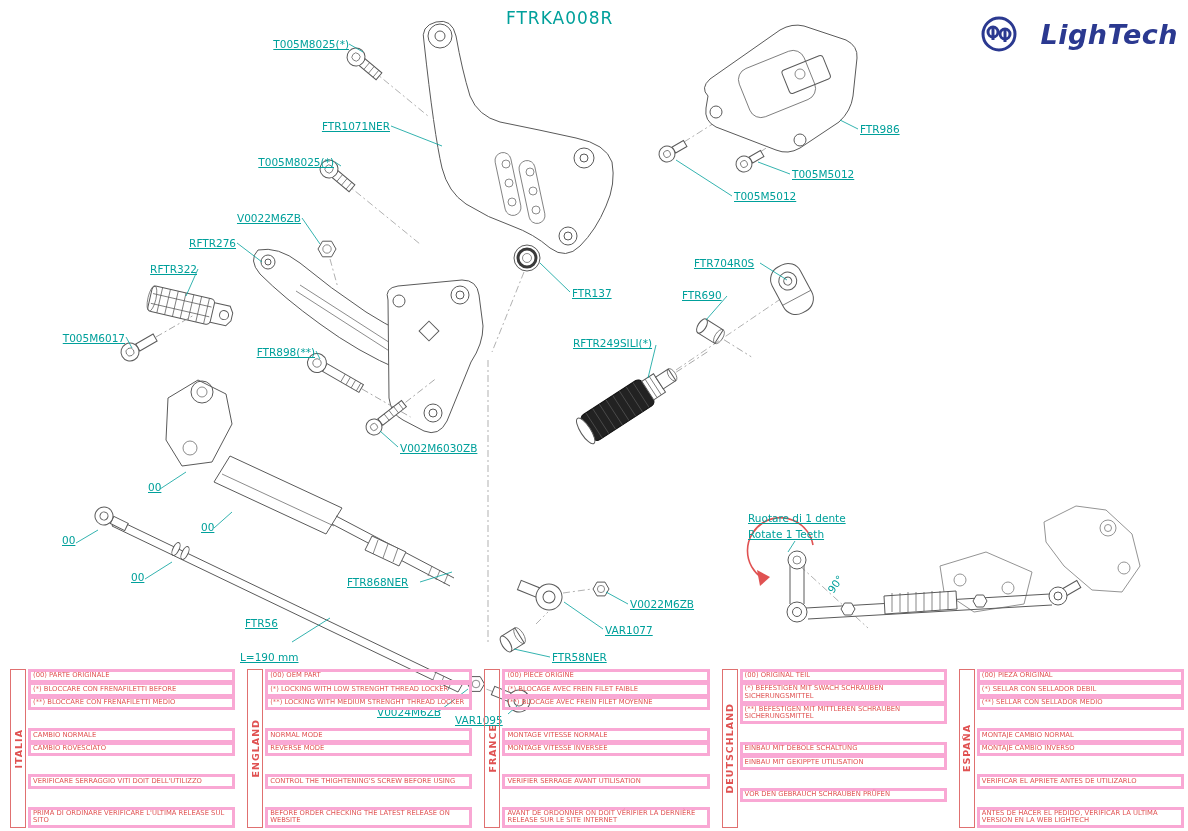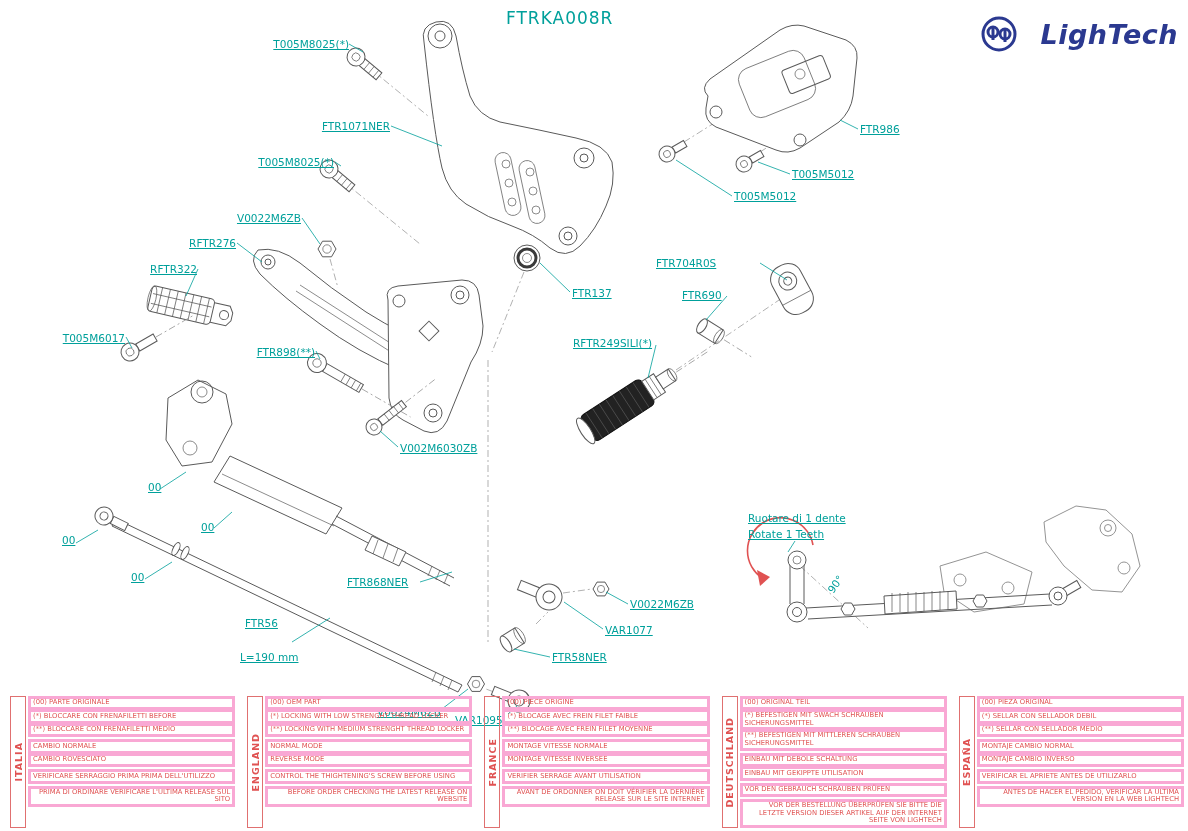--- a/index.html
+++ b/index.html
@@ -26,21 +26,21 @@
   .logo{position:absolute;top:14px;right:10px;display:flex;align-items:center;gap:20px;font-style:italic;}
   .logotext{font-size:27px;font-weight:bold;color:#2B3990;letter-spacing:.5px;}
   
   .footer{position:absolute;left:10px;right:4px;bottom:3px;display:flex;gap:12px;}
   .lang-box{flex:1;display:flex;gap:2px;}
   .lang-name{width:14px;display:flex;align-items:center;justify-content:center;border:1px solid #E07070;}
   .lang-name span{writing-mode:vertical-rl;transform:rotate(180deg);color:#E05252;font-size:9.5px;font-weight:bold;letter-spacing:1px;white-space:nowrap;}
   .lang-rows{flex:1;display:flex;flex-direction:column;}
   .lrow{border:3px solid #f9a8d4;color:#E05252;font-size:6.8px;line-height:1.12;padding:0 2px;display:flex;align-items:center;min-height:8.5px;margin-top:-1px;}
   .lrow:first-child{margin-top:0;}
-  .lrow.gap{margin-top:2px;text-align:right;}
+  .lrow.gap{margin-top:18px;}
 </style>
 </head>
 <body>
 
 <div class="page">
 
 <svg class="draw" width="1188" height="752" viewBox="0 0 1188 752">
 
   <g>
     <line class="dash" x1="372" y1="70" x2="428" y2="116"></line>
@@ -371,21 +371,21 @@
 <div class="lbl ra" style="left:301px;top:212px">V0022M6ZB</div>
 <div class="lbl ra" style="left:236px;top:237px">RFTR276</div>
 <div class="lbl ra" style="left:197px;top:263px">RFTR322</div>
 <div class="lbl ra" style="left:125px;top:332px">T005M6017</div>
 <div class="lbl ra" style="left:315px;top:346px">FTR898(**)</div>
 <div class="lbl" style="left:400px;top:442px">V002M6030ZB</div>
 <div class="lbl" style="left:572px;top:287px">FTR137</div>
 <div class="lbl" style="left:860px;top:123px">FTR986</div>
 <div class="lbl" style="left:792px;top:168px">T005M5012</div>
 <div class="lbl" style="left:734px;top:190px">T005M5012</div>
-<div class="lbl" style="left:656px;top:257px">FTR704R0S</div>
+<div class="lbl" style="left:694px;top:257px">FTR704R0S</div>
 <div class="lbl" style="left:682px;top:289px">FTR690</div>
 <div class="lbl" style="left:573px;top:337px">RFTR249SILI(*)</div>
 <div class="lbl" style="left:347px;top:576px">FTR868NER</div>
 <div class="lbl" style="left:630px;top:598px">V0022M6ZB</div>
 <div class="lbl" style="left:605px;top:624px">VAR1077</div>
 <div class="lbl" style="left:552px;top:651px">FTR58NER</div>
 <div class="lbl" style="left:245px;top:617px">FTR56</div>
 <div class="lbl" style="left:240px;top:651px">L=190 mm</div>
 <div class="lbl" style="left:377px;top:706px">V0024M6ZB</div>
 <div class="lbl" style="left:455px;top:714px">VAR1095</div>
@@ -404,21 +404,21 @@
   <div class="lang-box">
     <div class="lang-name">
           <span>ITALIA</span>
         </div>
     <div class="lang-rows">
       <div class="lrow">(00) PARTE ORIGINALE</div>
       <div class="lrow">(*)  BLOCCARE CON FRENAFILETTI BEFORE</div>
       <div class="lrow">(**) BLOCCARE CON FRENAFILETTI MEDIO</div>
       <div class="lrow gap">CAMBIO NORMALE</div>
       <div class="lrow">CAMBIO ROVESCIATO</div>
-      <div class="lrow gap">VERIFICARE SERRAGGIO PRIMA PRIMA DELL'UTILIZZO</div>
+      <div class="lrow gap">VERIFICARE SERRAGGIO VITI DOIT DELL'UTILIZZO</div>
       <div class="lrow gap">PRIMA DI ORDINARE VERIFICARE L'ULTIMA RELEASE SUL SITO</div>
     </div>
   </div>
 
   <div class="lang-box">
     <div class="lang-name">
           <span>ENGLAND</span>
         </div>
     <div class="lang-rows">
       <div class="lrow">(00) OEM PART</div>
@@ -450,21 +450,20 @@
     <div class="lang-name">
           <span>DEUTSCHLAND</span>
         </div>
     <div class="lang-rows">
       <div class="lrow">(00) ORIGINAL TEIL</div>
       <div class="lrow">(*)  BEFESTIGEN MIT SWACH SCHRAUBEN SICHERUNGSMITTEL</div>
       <div class="lrow">(**) BEFESTIGEN MIT MITTLEREN SCHRAUBEN SICHERUNGSMITTEL</div>
       <div class="lrow gap">EINBAU MIT DEBOLE SCHALTUNG</div>
       <div class="lrow">EINBAU MIT GEKIPPTE UTILISATION</div>
       <div class="lrow gap">VOR DEN GEBRAUCH SCHRAUBEN PRÜFEN</div>
-      <div class="lrow gap">VOR DER BESTELLUNG ÜBERPRÜFEN SIE BITTE DIE LETZTE VERSION DIESER ARTIKEL AUF DER INTERNET SEITE VON LIGHTECH</div>
     </div>
   </div>
 
   <div class="lang-box">
     <div class="lang-name">
           <span>ESPAÑA</span>
         </div>
     <div class="lang-rows">
       <div class="lrow">(00) PIEZA ORIGINAL</div>
       <div class="lrow">(*)  SELLAR CON SELLADOR DEBIL</div>

